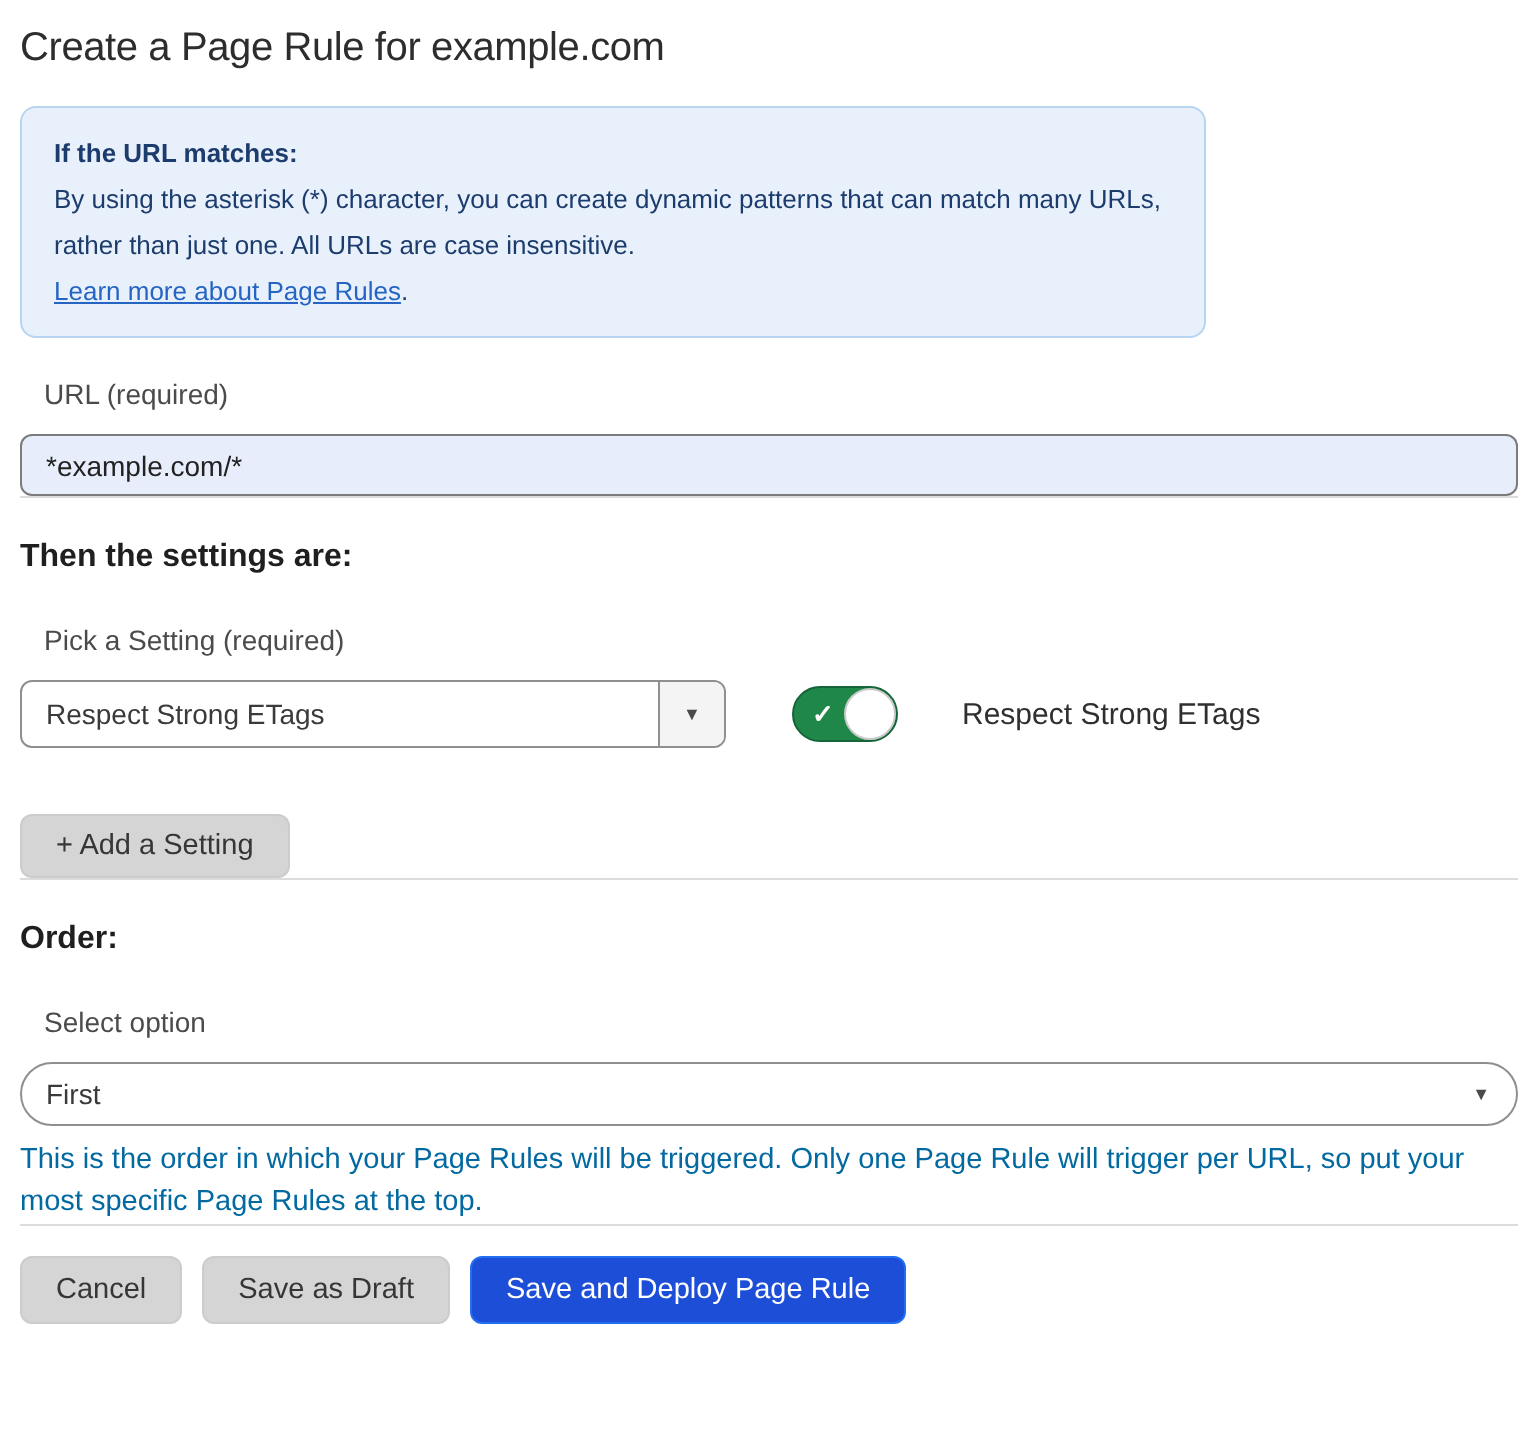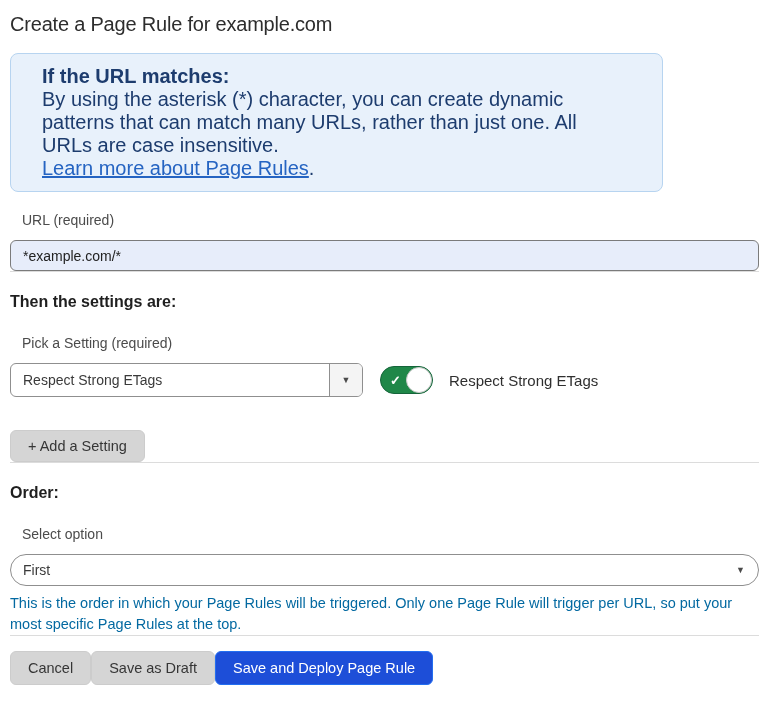--- a/index.html
+++ b/index.html
@@ -19,25 +19,25 @@
     font-weight: 400;
     color: #2d2d2d;
     margin: 3px 0 17px 0;
     letter-spacing: -0.2px;
   }
 
   .info-box {
     background: #e8f1fb;
     border: 1px solid #b7d4f0;
     border-radius: 8px;
-    padding: 11px 31px;
+    padding: 11px 16px;
     color: #1d3c6e;
-    font-size: 20px;
+    font-size: 13px;
     line-height: 23px;
-    width: 653px;
+    width: 593px;
   }
   .info-heading { font-weight: 700; }
   .info-body { max-width: 700px; }
   .info-link {
     color: #2564c2;
     text-decoration: underline;
     cursor: pointer;
     margin-top: 13px;
   }
   .info-link-suffix { color: #1d3c6e; }
@@ -79,20 +79,21 @@
     color: #1f1f1f;
     margin: 21px 0 0 0;
   }
   .lbl-pick { margin-top: 24px; }
   .lbl-order { margin-top: 24px; }
 
   .settings-row {
     margin-top: 6px;
     display: flex;
     align-items: center;
+    gap: 16px;
   }
   .dropdown {
     width: 353px;
     height: 34px;
     border: 1px solid #8f8f8f;
     border-radius: 6px;
     background: #ffffff;
     display: flex;
     overflow: hidden;
     cursor: pointer;
@@ -199,20 +200,21 @@
     margin: 7px 0 0 0;
     font-size: 14.5px;
     line-height: 21px;
     color: #0369a1;
     max-width: 752px;
   }
 
   .actions {
     margin-top: 15px;
     display: flex;
+    gap: 10px;
     align-items: center;
   }
 </style>
 </head>
 <body>
 
 <div class="page">
 
   <h1 class="page-title">Create a Page Rule for example.com</h1>
 

